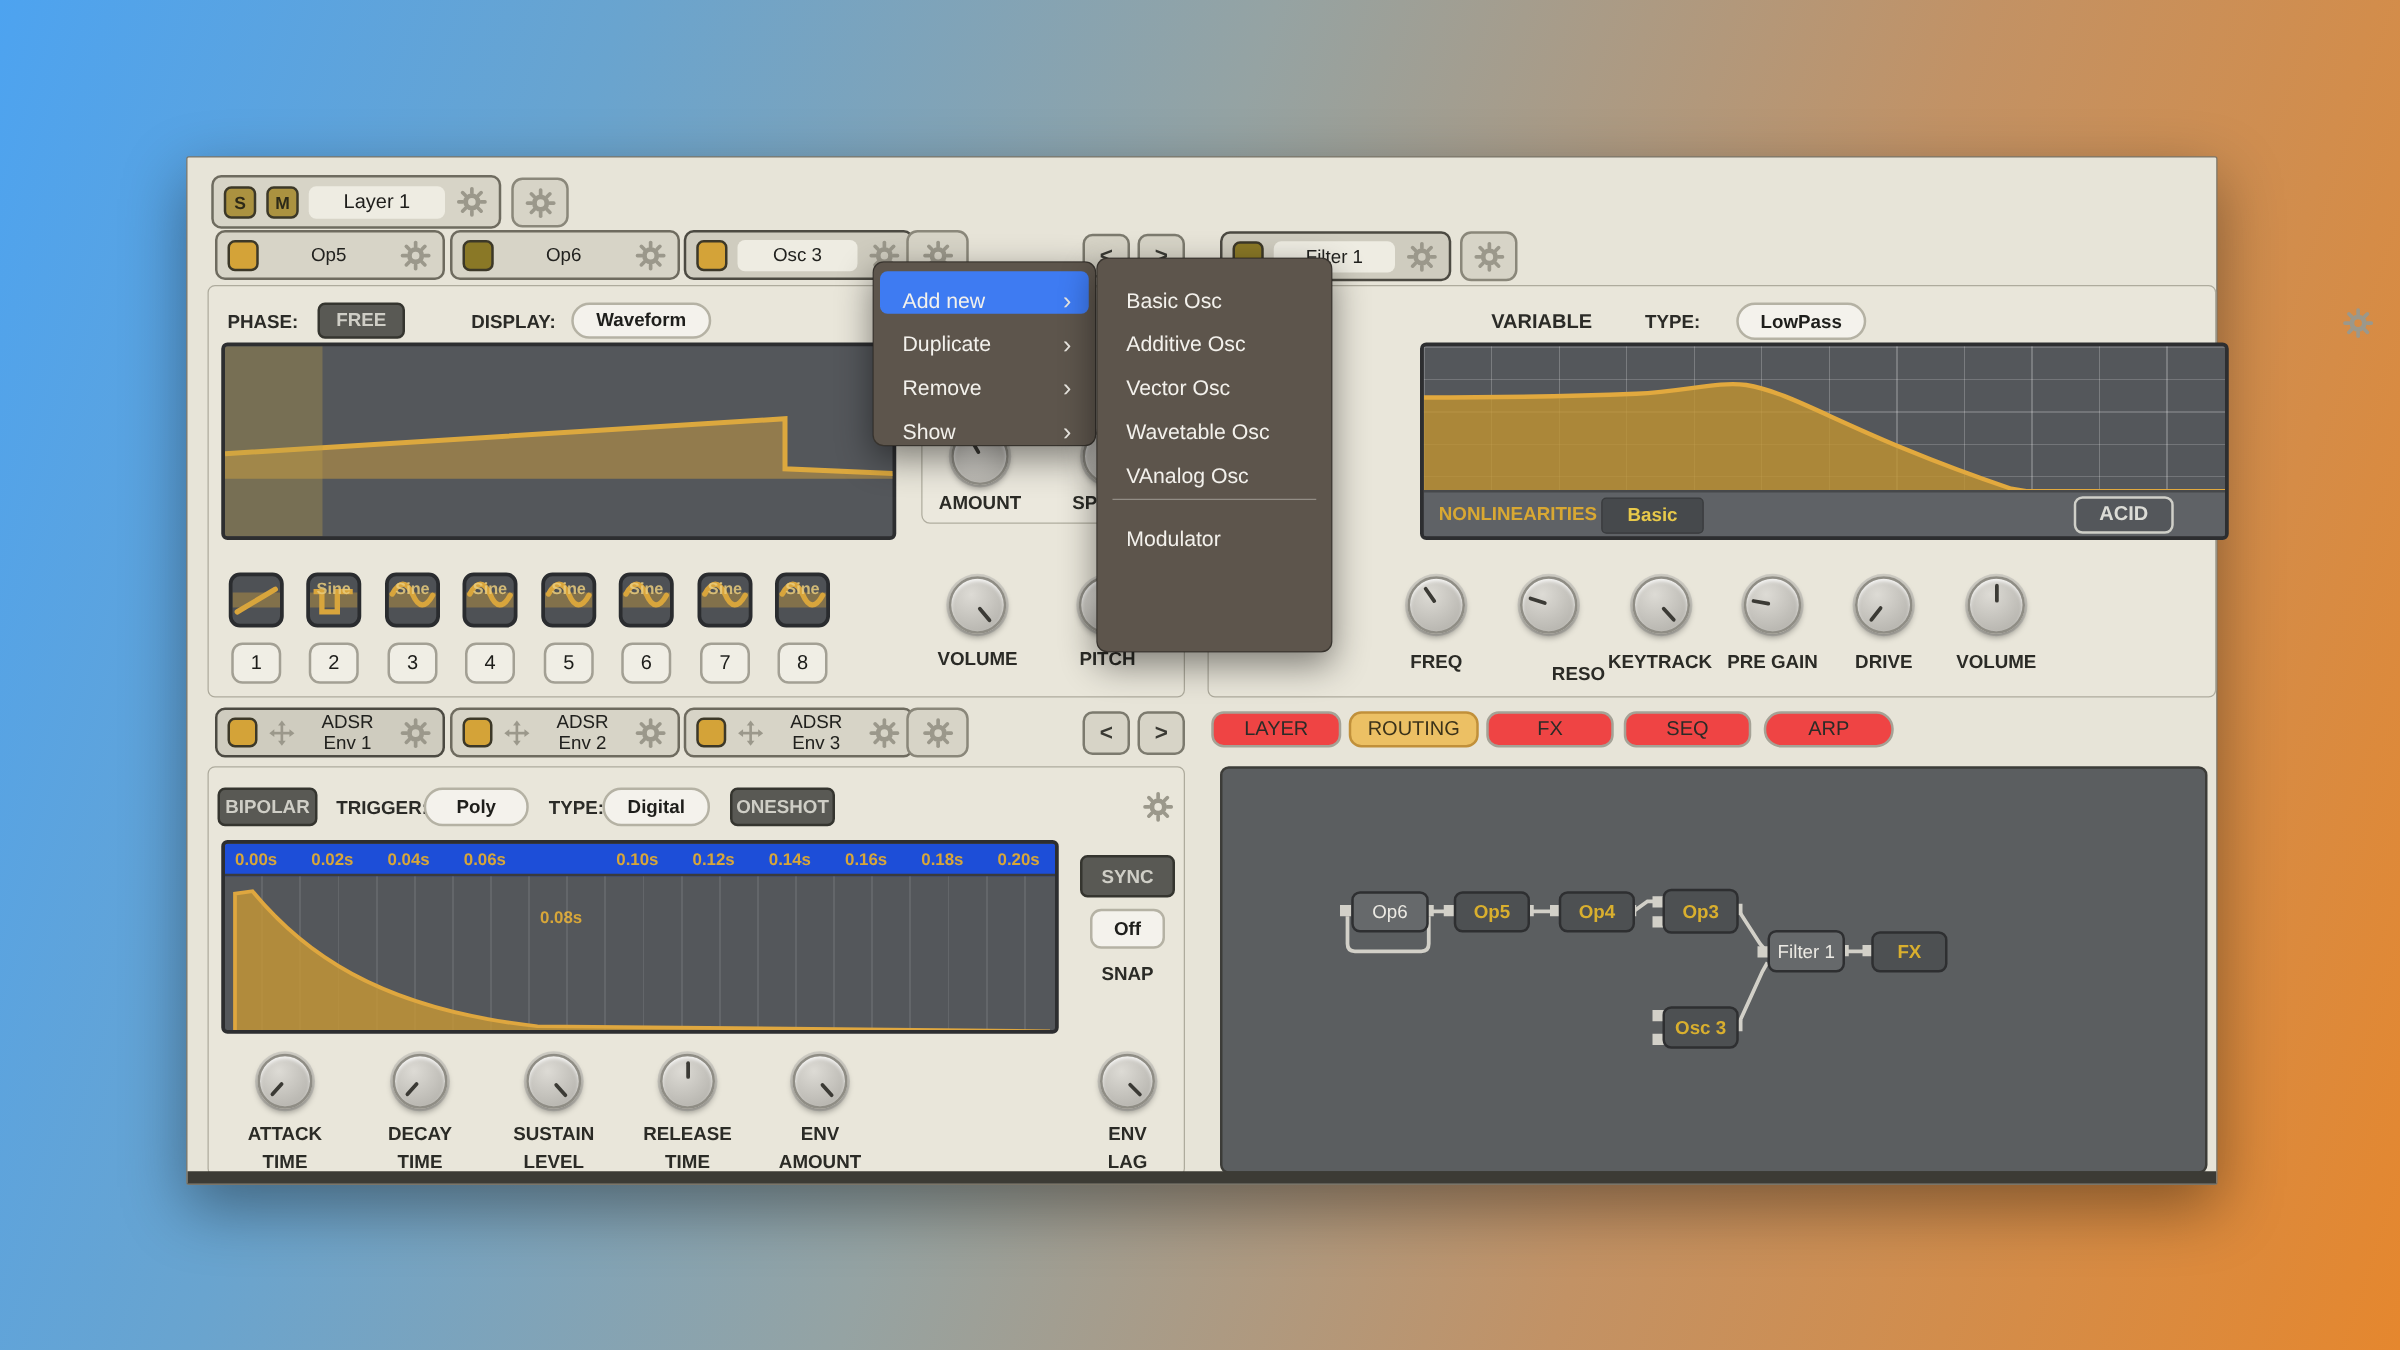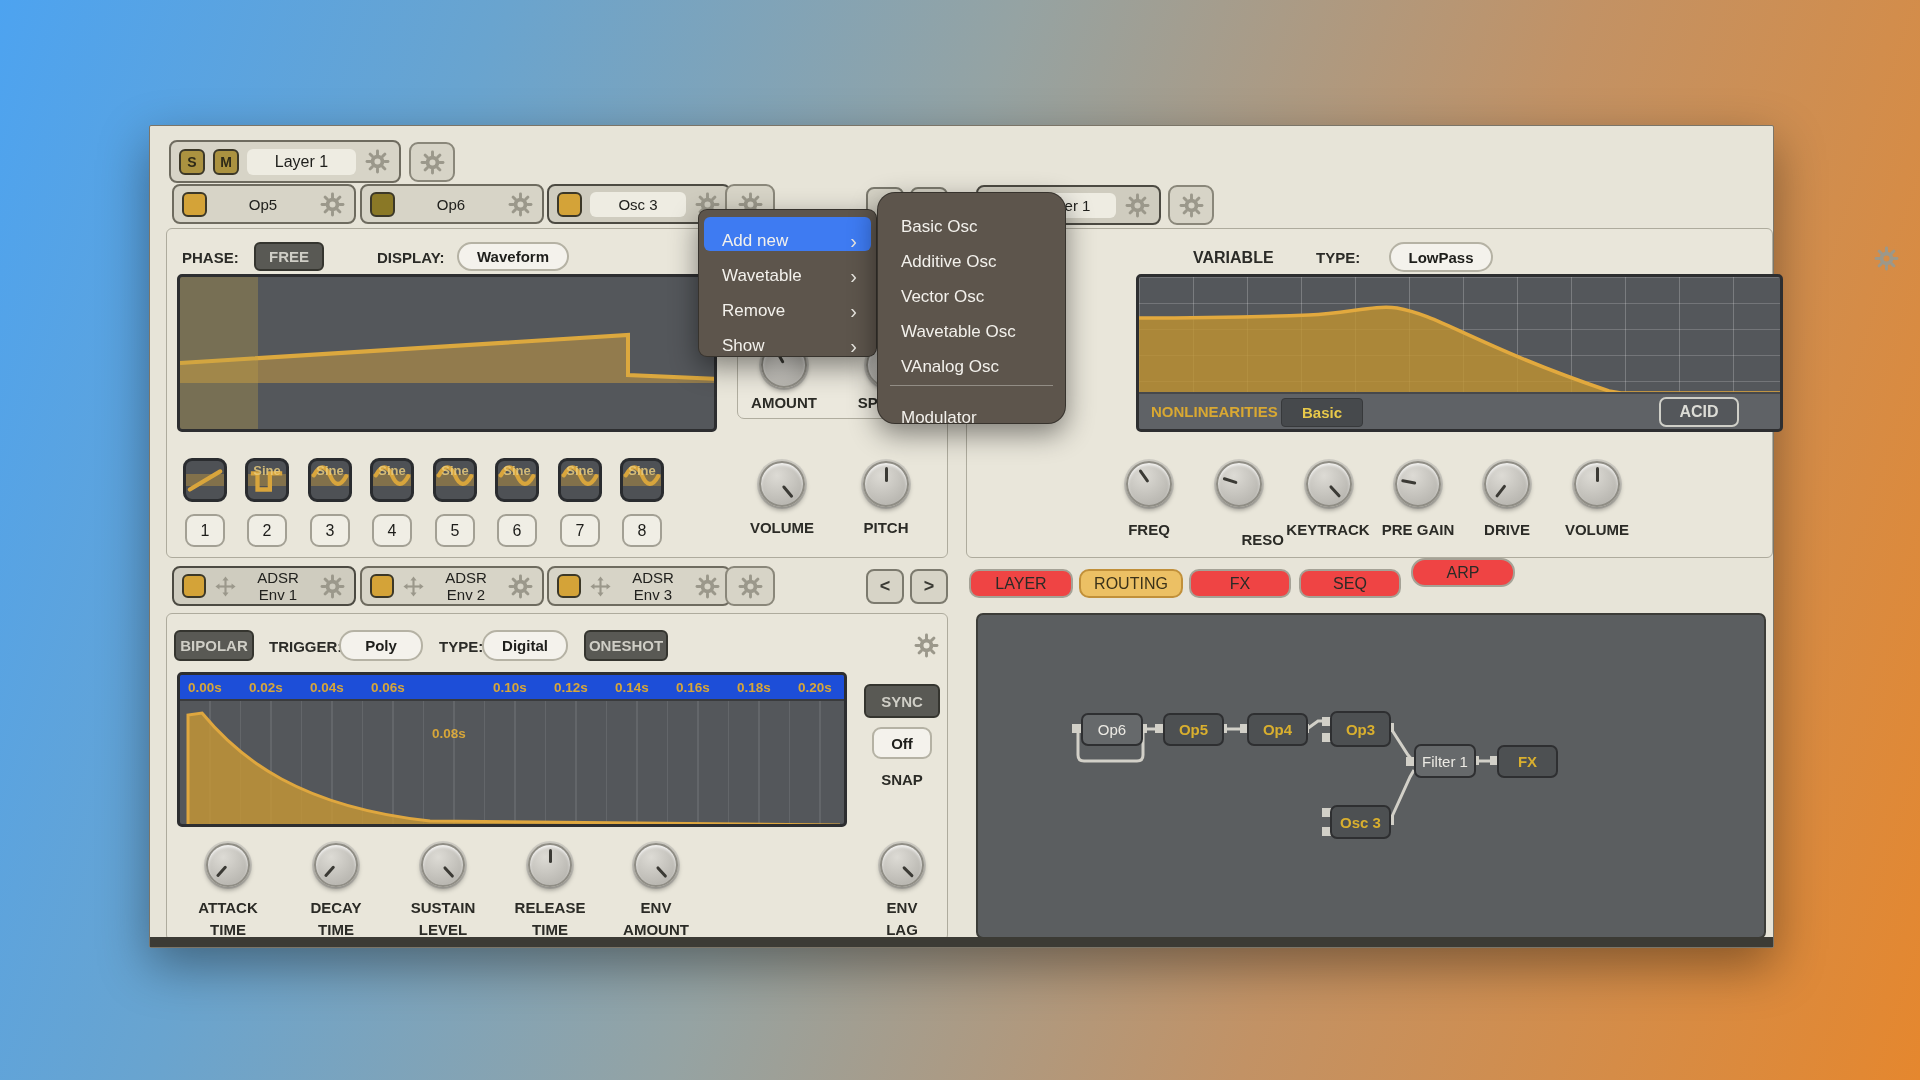--- a/index.html
+++ b/index.html
@@ -532,21 +532,21 @@
           </svg>
         </span>
   </div>
   <div class="navbtn" style="left:716px; top:443px;">&lt;</div>
   <div class="navbtn" style="left:760px; top:443px;">&gt;</div>
 
   <div class="routetab" style="left:819px; top:443px; width:104px;">LAYER</div>
   <div class="routetab active" style="left:929px; top:443px; width:104px;">ROUTING</div>
   <div class="routetab" style="left:1039px; top:443px; width:102px;">FX</div>
   <div class="routetab" style="left:1149px; top:443px; width:102px;">SEQ</div>
-  <div class="routetab" style="left:1261px; top:432px; width:104px;border-radius:14px;">ARP</div>
+  <div class="routetab" style="left:1261px; top:443px; width:104px;border-radius:14px;">ARP</div>
 
   <div class="panel" style="left:16px; top:487px; width:782px; height:328px;">
     <div class="btn-dark" style="left:7px; top:16px; width:80px; height:31px;">BIPOLAR</div>
     <span class="hlabel" style="left:102px; top:24px;">TRIGGER:</span>
     <div class="btn-light" style="left:172px; top:16px; width:84px; height:31px;">Poly</div>
     <span class="hlabel" style="left:272px; top:24px;">TYPE:</span>
     <div class="btn-light" style="left:315px; top:16px; width:86px; height:31px;">Digital</div>
     <div class="btn-dark" style="left:417px; top:16px; width:84px; height:31px;">ONESHOT</div>
     <span class="icon gear" style="position:absolute; left:746px; top:18px;">
           <svg viewBox="0 0 24 24">
@@ -655,33 +655,33 @@
   </div>
 
 </div>
 
 <div class="menu" style="left:698px; top:209px; width:179px; height:148px;">
   <div class="mitem hl">
     <span>Add new</span>
     <span class="marrow">›</span>
   </div>
   <div class="mitem">
-    <span>Wavetable</span>
+    <span>Duplicate</span>
     <span class="marrow">›</span>
   </div>
   <div class="mitem">
     <span>Remove</span>
     <span class="marrow">›</span>
   </div>
   <div class="mitem">
     <span>Show</span>
     <span class="marrow">›</span>
   </div>
 </div>
-<div class="menu" style="left:877px; top:192px; width:189px; height:232px; padding-top:9px;border-radius:18px;">
+<div class="menu" style="left:877px; top:206px; width:189px; height:316px; padding-top:9px;">
   <div class="mitem">
         <span>Basic Osc</span>
       </div>
   <div class="mitem">
         <span>Additive Osc</span>
       </div>
   <div class="mitem">
         <span>Vector Osc</span>
       </div>
   <div class="mitem">

